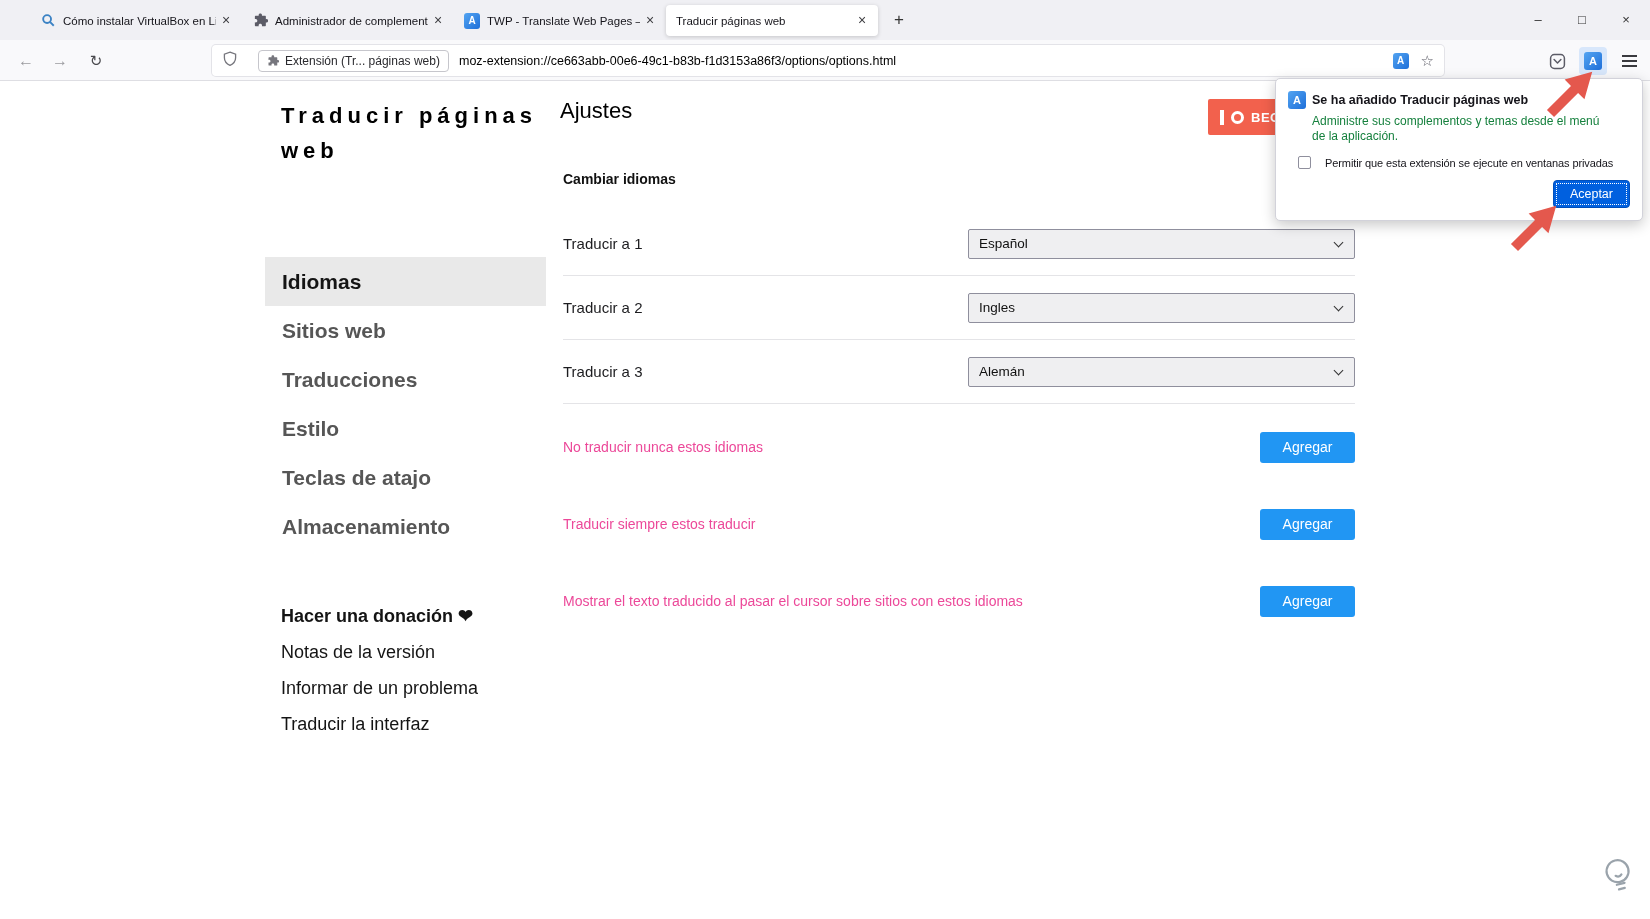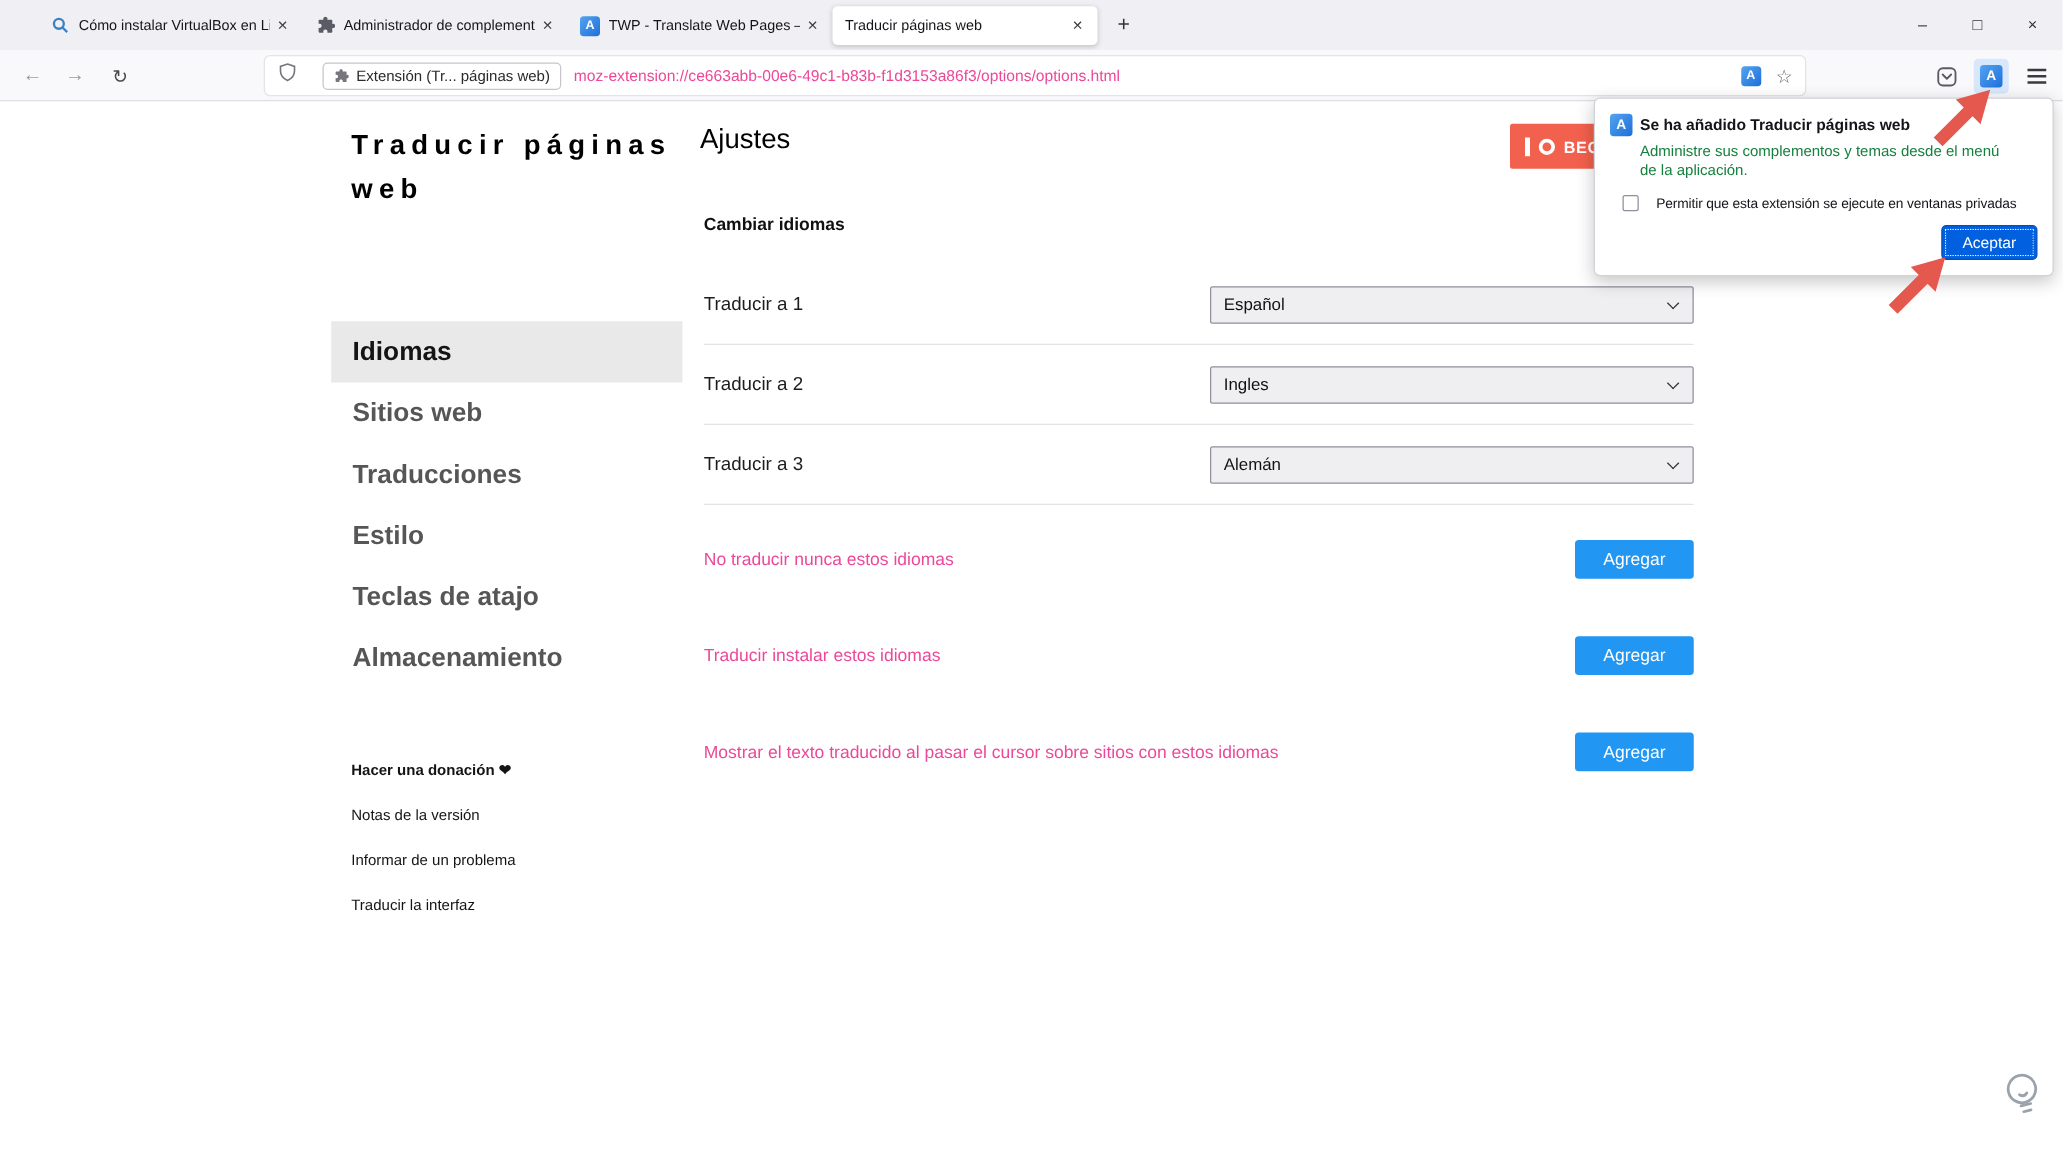--- a/index.html
+++ b/index.html
@@ -27,21 +27,21 @@
   .nav-btn { position:absolute; top:48px; width:28px; height:26px; display:flex; align-items:center;
     justify-content:center; font-size:16px; }
   .nav-back { left:12px; color:#9b9b9f; }
   .nav-fwd { left:46px; color:#9b9b9f; }
   .nav-reload { left:82px; color:#4a4a4e; font-size:15px; }
 
   .urlbar { position:absolute; left:212px; top:45px; width:1232px; height:31px; background:#fff;
     border-radius:4px; box-shadow:0 0 0 1px #e3e3e8; display:flex; align-items:center; padding:0 10px; }
   .chip { display:flex; align-items:center; gap:6px; border:1px solid #c6c6cc; border-radius:4px;
     padding:3px 8px; margin-left:20px; font-size:12px; color:#2a2a2e; white-space:nowrap; }
-  .url-text { margin-left:10px; font-size:12.5px; color:#ec4899; white-space:nowrap; overflow:hidden; flex:1; }
+  .url-text { margin-left:10px; font-size:12.5px; color:#000000; white-space:nowrap; overflow:hidden; flex:1; }
   .urlbar-actions { display:flex; align-items:center; gap:12px; margin-left:8px; }
   .star { font-size:15px; color:#5b5b66; }
 
   .toolbar-btn { position:absolute; top:47px; width:28px; height:28px; display:flex; align-items:center;
     justify-content:center; border-radius:4px; }
   .pocket-btn { left:1543px; }
   .ext-btn { left:1579px; background:#d8e7fb; }
   .menu-btn { left:1615px; }
   .hamburger { width:15px; height:2px; background:#3a3a3e; position:relative; }
   .hamburger::before, .hamburger::after { content:""; position:absolute; left:0; width:15px; height:2px; background:#3a3a3e; }
@@ -61,21 +61,21 @@
     border-radius:2px; display:flex; align-items:center; padding:0 12px; gap:7px; z-index:5;
     color:#fff; font-weight:bold; font-size:13px; letter-spacing:.5px; border:none; font-family:inherit; }
   .pat-bar { width:4px; height:15px; background:#fff; flex:none; }
   .pat-circle { width:13px; height:13px; border-radius:50%; border:3.5px solid #fff; flex:none; }
 
   .menu { position:absolute; left:265px; top:257px; width:281px; }
   .menu-item { height:49px; display:flex; align-items:center; padding-left:17px; font-size:21px;
     font-weight:bold; color:#565656; cursor:default; }
   .menu-item.selected { background:#e9e9e9; color:#141414; }
 
-  .side-links { position:absolute; left:281px; top:598px; font-size:12px; color:#141414; }
+  .side-links { position:absolute; left:281px; top:598px; font-size:18px; color:#141414; }
   .side-link { height:36px; display:flex; align-items:center; }
   .side-link.bold { font-weight:bold; }
 
   .section-heading { position:absolute; left:563px; top:171px; font-size:14px; font-weight:bold; color:#111; }
 
   .lang-rows { position:absolute; left:563px; top:212px; width:792px; }
   .lang-row { height:64px; display:flex; align-items:center; justify-content:space-between;
     border-bottom:1px solid #e4e4e7; }
   .lang-label { font-size:15px; color:#1c1c1f; }
   .select { width:387px; height:30px; background:#efeff1; border:1px solid #8f8f9d; border-radius:2px;
@@ -249,21 +249,21 @@
       <span class="select-chevron"></span>
     </div>
   </div>
 </div>
 
 <div class="action-row ar1">
   <span class="action-label">No traducir nunca estos idiomas</span>
   <button class="agregar">Agregar</button>
 </div>
 <div class="action-row ar2">
-  <span class="action-label">Traducir instalar estos idiomas</span>
+  <span class="action-label">Traducir siempre estos traducir</span>
   <button class="agregar">Agregar</button>
 </div>
 <div class="action-row ar3">
   <span class="action-label">Mostrar el texto traducido al pasar el cursor sobre sitios con estos idiomas</span>
   <button class="agregar">Agregar</button>
 </div>
 
 <div class="doorhanger">
   <div class="dh-head">
     <span class="twp s18">A</span>

